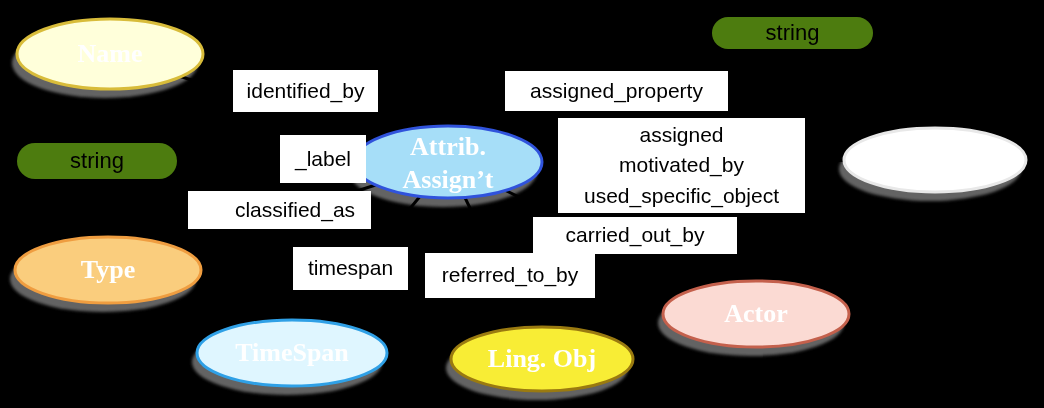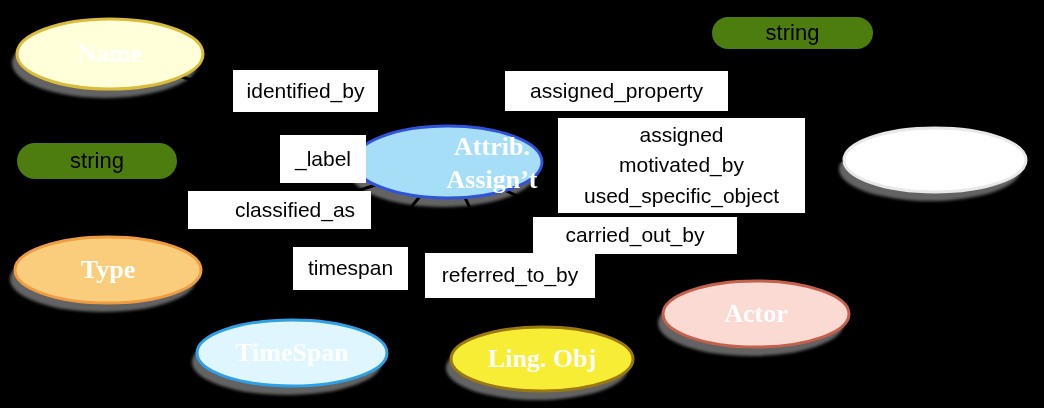--- a/index.html
+++ b/index.html
@@ -89,21 +89,21 @@
       <ellipse cx="935" cy="160" rx="91" ry="32" fill="#FFFFFF" stroke="#E8E8E8"></ellipse>
       <ellipse cx="108" cy="270" rx="93" ry="33" fill="#FACD7D" stroke="#EF9D40"></ellipse>
       <ellipse cx="292" cy="353" rx="95" ry="33" fill="#DFF6FF" stroke="#2FA0E6"></ellipse>
       <ellipse cx="542" cy="359" rx="91" ry="32" fill="#F8ED35" stroke="#9A7A10"></ellipse>
       <ellipse cx="756" cy="314" rx="93" ry="33" fill="#FBDAD3" stroke="#C4604C"></ellipse>
       <ellipse cx="448" cy="162" rx="94" ry="36" fill="#A6DEF8" stroke="#3053DC"></ellipse>
     </g>
   </svg>
 
   <div class="node-label" style="left:110px; top:54px;">Name</div>
-  <div class="node-label" style="left:448px; top:163px;margin-left:44px;">Attrib.
+  <div class="node-label" style="left:448px; top:163px;">Attrib.
 Assign’t</div>
   <div class="node-label star-label" style="left:935px; top:166px;">*</div>
   <div class="node-label" style="left:108px; top:270px;">Type</div>
   <div class="node-label" style="left:292px; top:353px;">TimeSpan</div>
   <div class="node-label" style="left:542px; top:359px;">Ling. Obj</div>
   <div class="node-label" style="left:756px; top:314px;">Actor</div>
 
   <div class="pill" style="left:712px; top:17px;  width:161px; height:32px;">string</div>
   <div class="pill" style="left:17px;  top:143px; width:160px; height:36px;">string</div>
 

